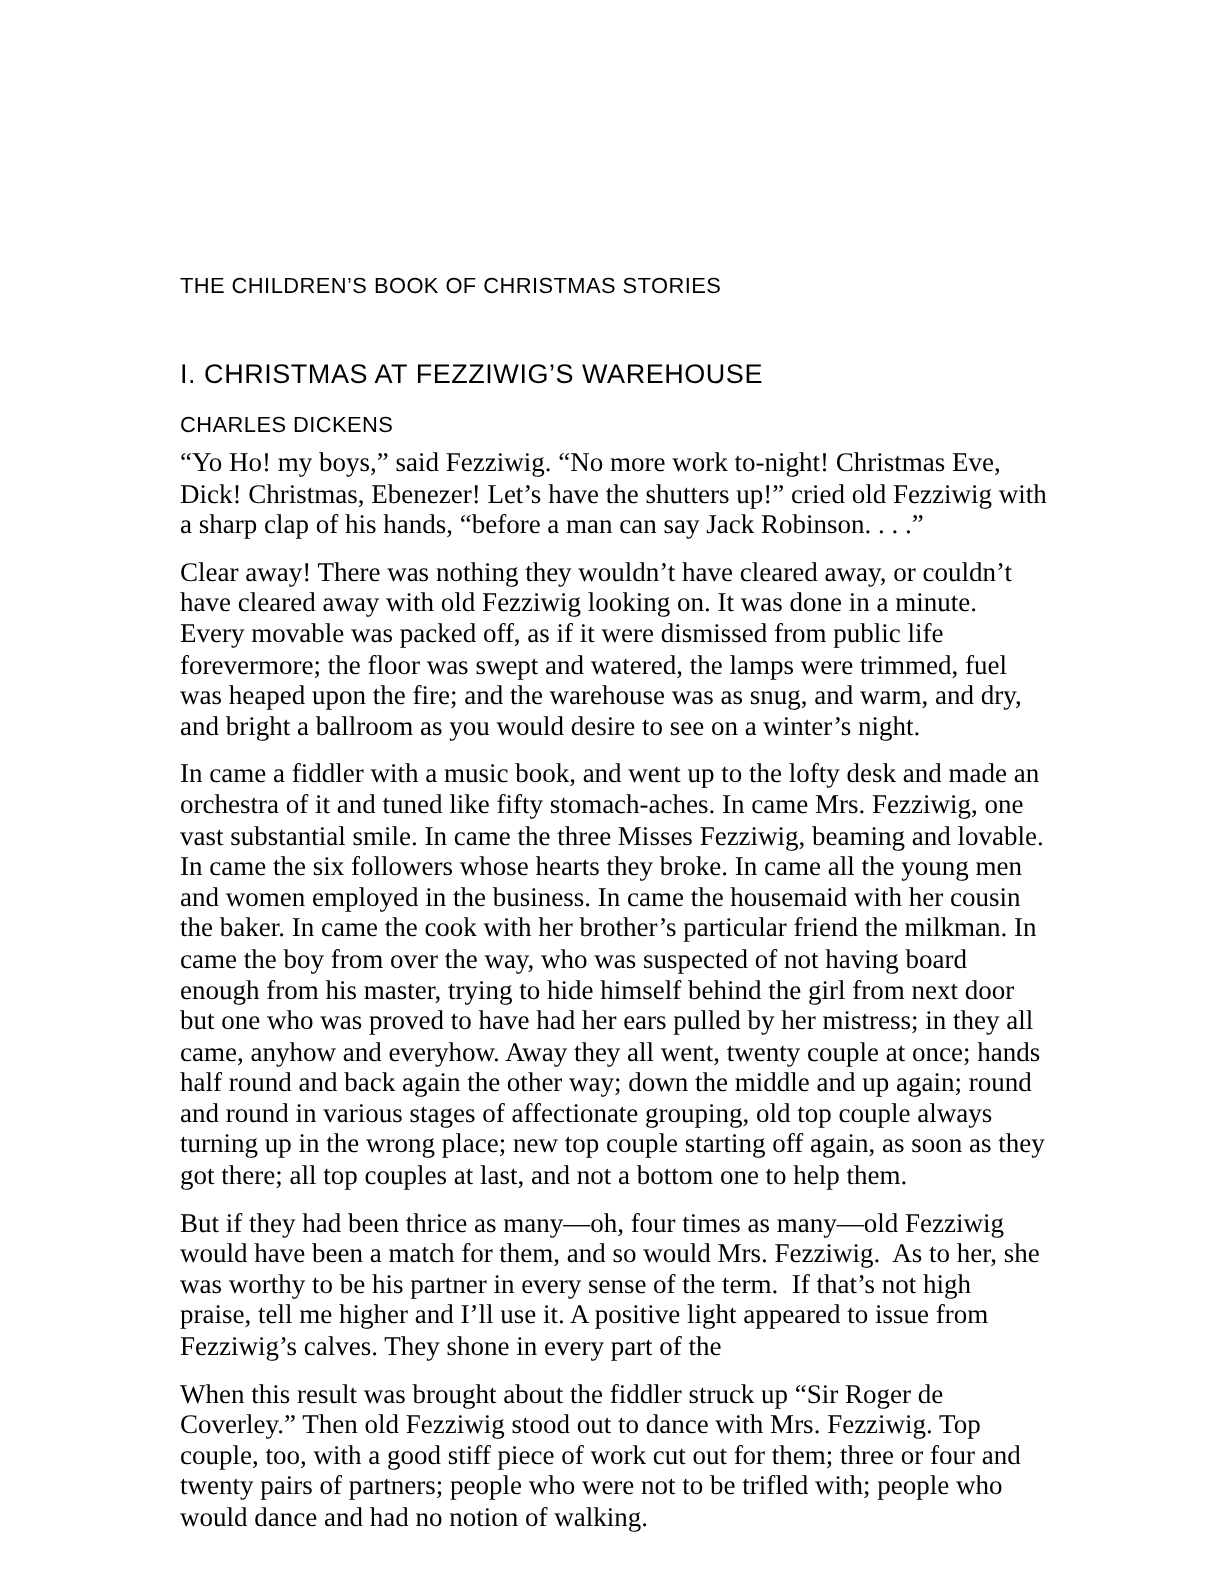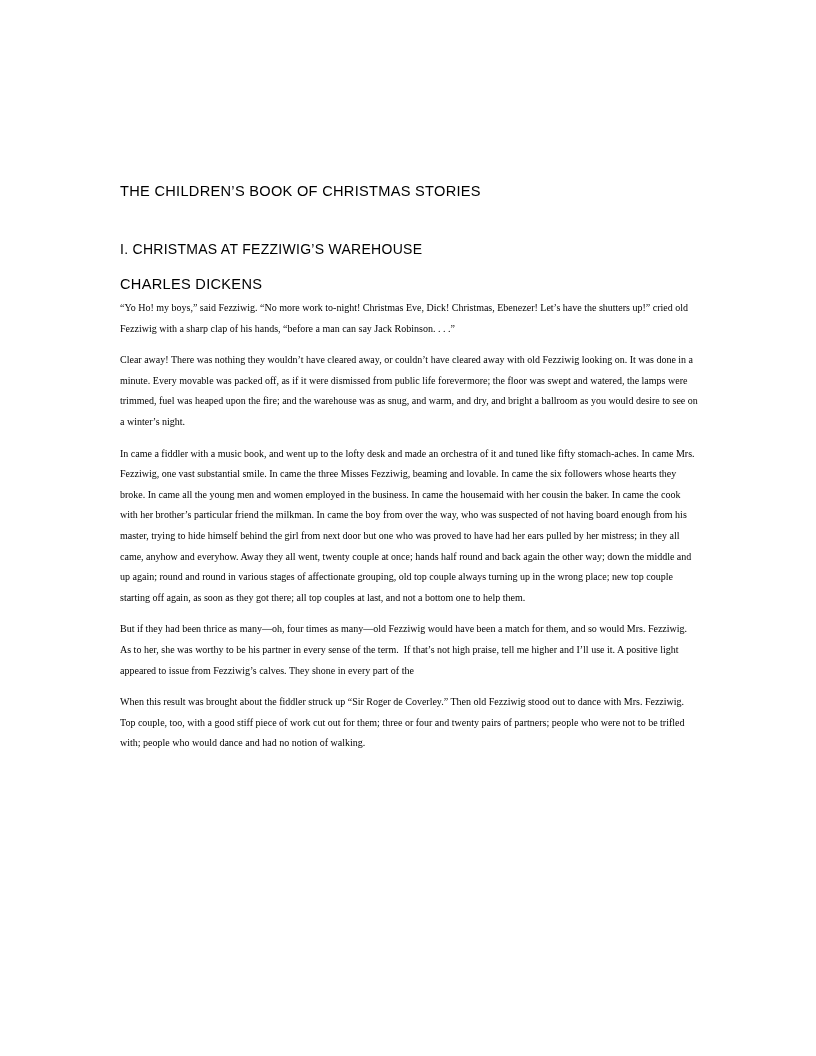--- a/index.html
+++ b/index.html
@@ -31,39 +31,39 @@
     font-family: "Liberation Sans", "DejaVu Sans", sans-serif;
     font-size: 14.6px;
     line-height: 17px;
     font-weight: normal;
     letter-spacing: 0.02em;
     margin: 0 0 41px 0;
     color: #000;
   }
   .chapter-title {
     font-family: "Liberation Sans", "DejaVu Sans", sans-serif;
-    font-size: 14px;
+    font-size: 18px;
     line-height: 17px;
     font-weight: normal;
     letter-spacing: 0.02em;
     margin: 0 0 18px 0;
     color: #000;
   }
   .byline {
     font-family: "Liberation Sans", "DejaVu Sans", sans-serif;
     font-size: 14.6px;
     line-height: 17px;
     font-weight: normal;
     letter-spacing: 0.02em;
     margin: 4px 0 5px 0;
     color: #000;
   }
   .body-text p {
     font-family: "Liberation Serif", "DejaVu Serif", serif;
-    font-size: 10px;
+    font-size: 18px;
     line-height: 20.6px;
     margin: 0 0 11px 0;
     text-align: left;
     white-space: pre-wrap;
     color: #000;
   }
 </style>
 </head>
 <body>
 

